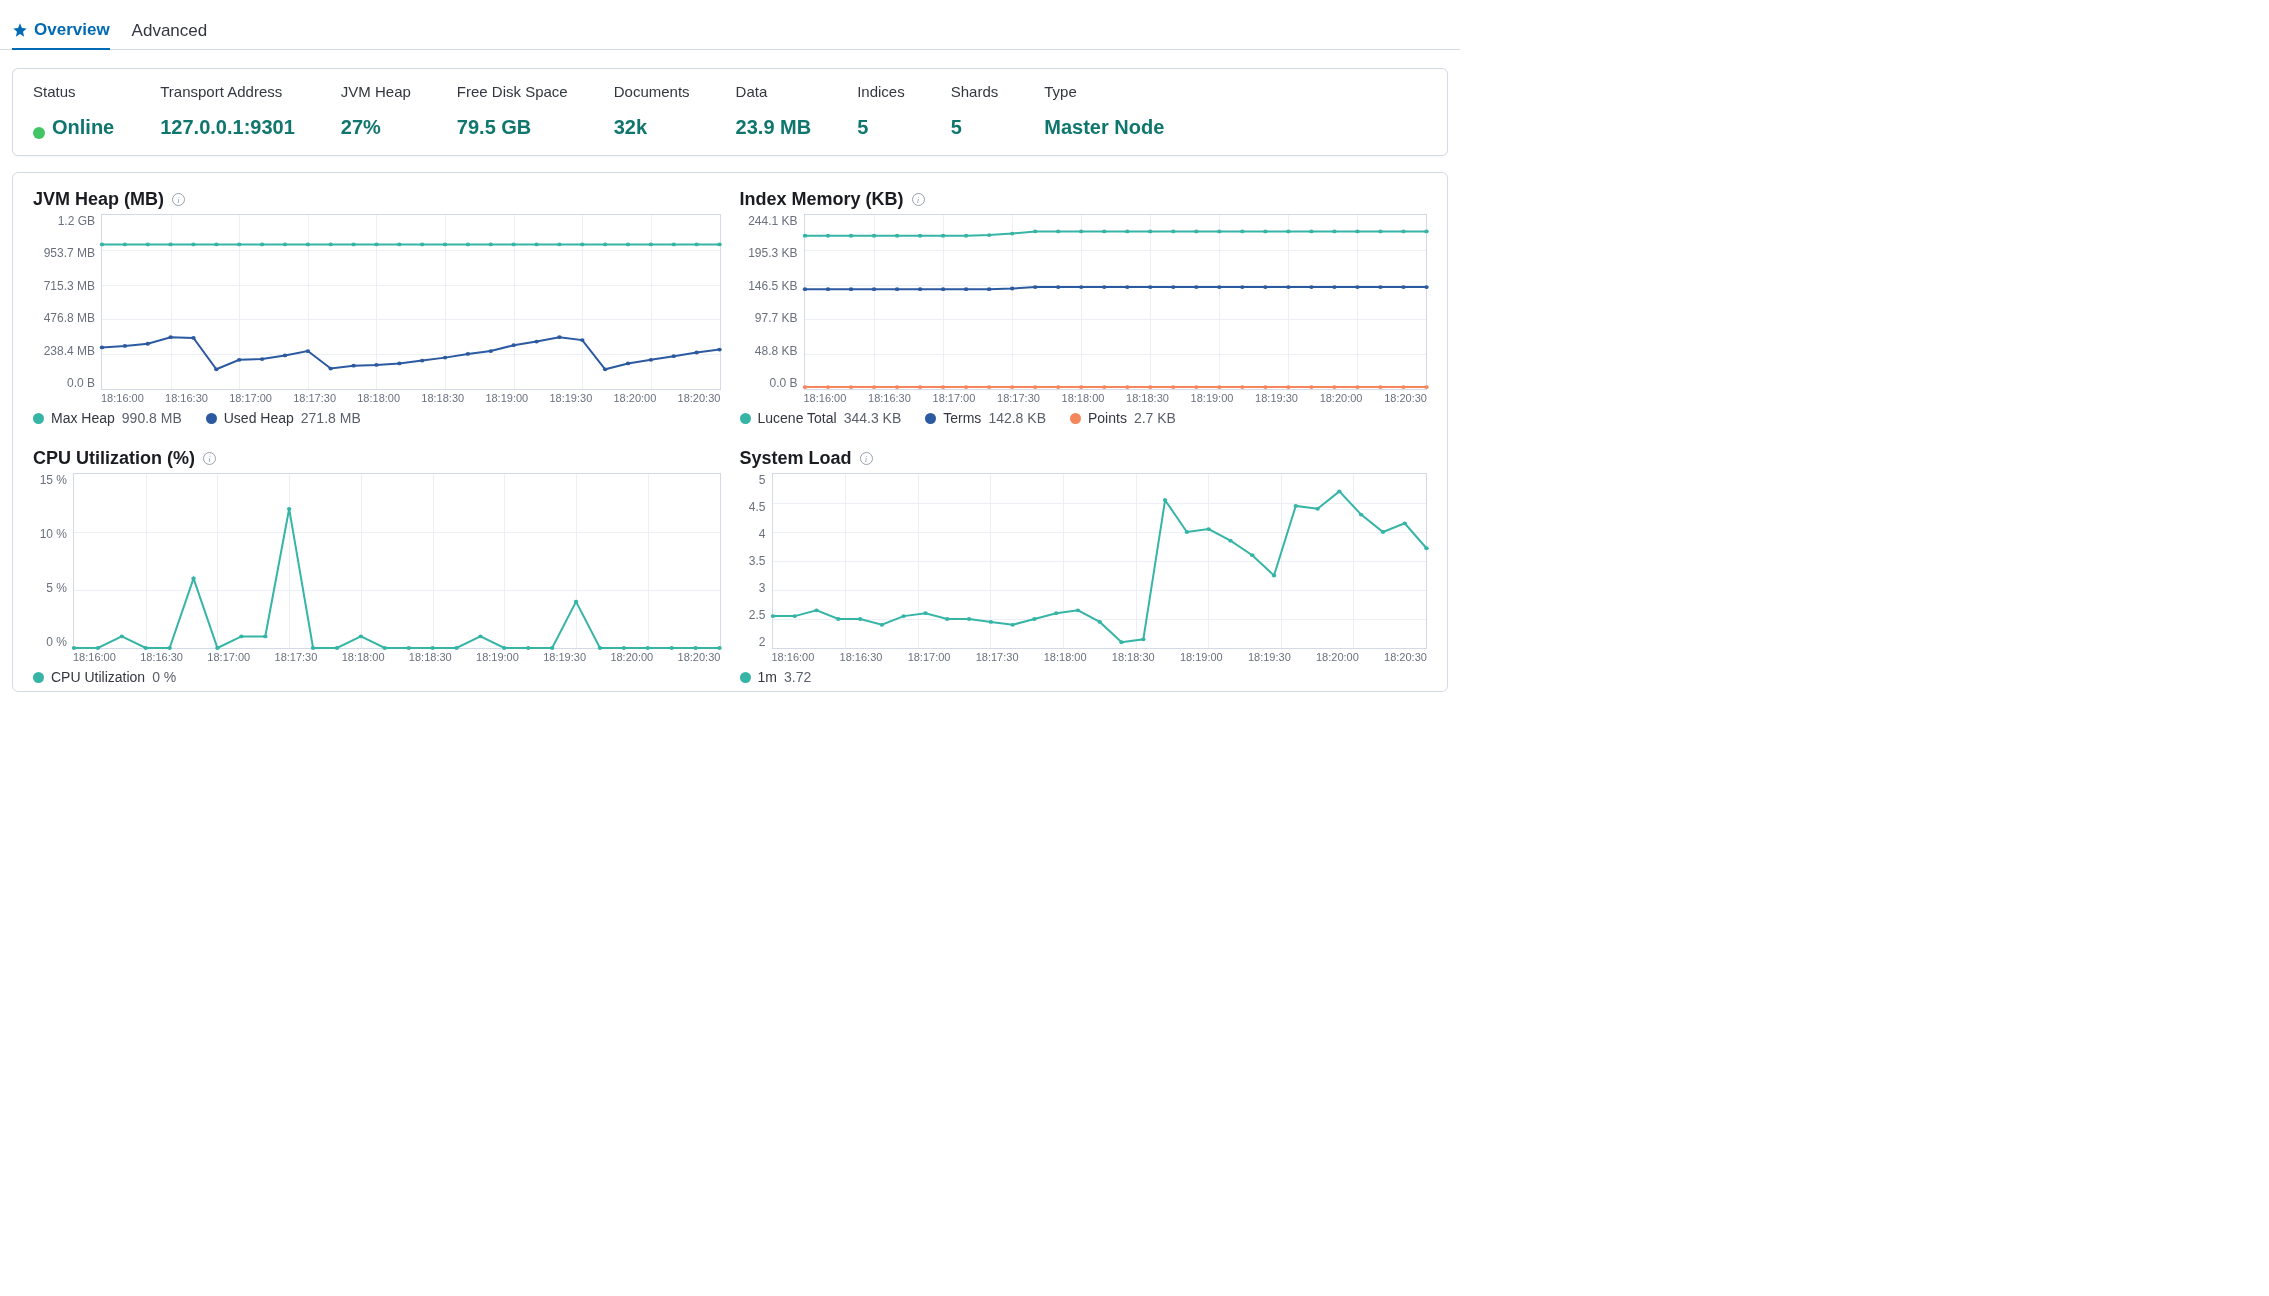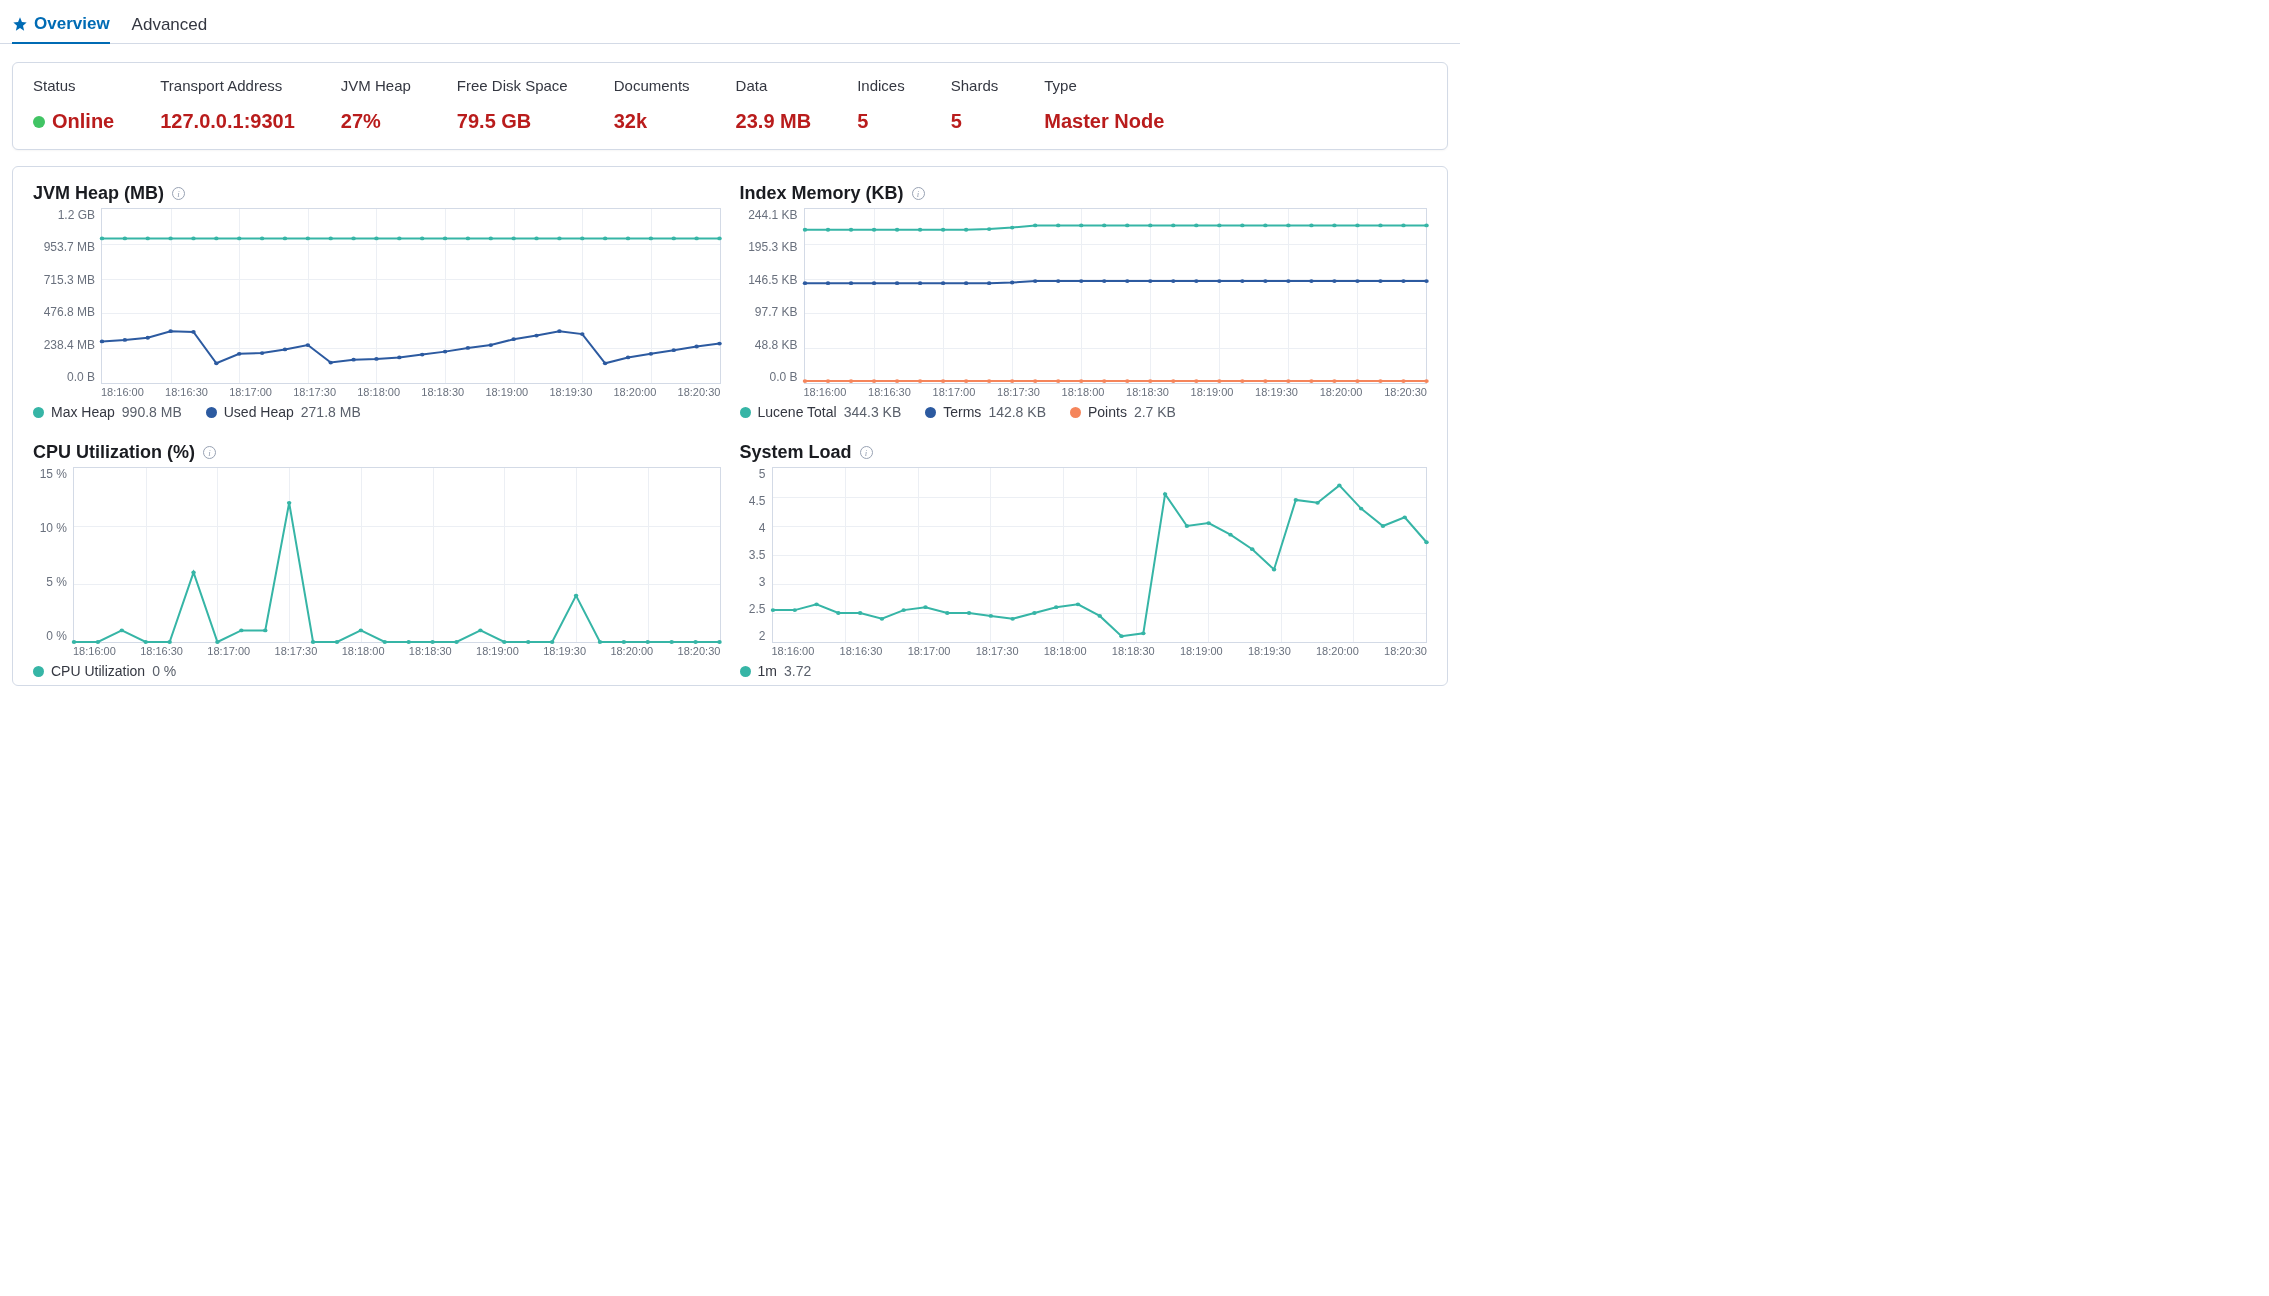--- a/index.html
+++ b/index.html
@@ -1,25 +1,25 @@
 <!DOCTYPE html>
 <html><head>
 <meta charset="utf-8">
 <style>
   * { box-sizing: border-box; margin: 0; padding: 0; }
   body { font-family: -apple-system, BlinkMacSystemFont, "Segoe UI", Helvetica, Arial, sans-serif; background: #fff; color: #343741; font-size: 14px; }
   .page { width: 1460px; }
   .tabs { display: flex; gap: 22px; padding: 0 12px; border-bottom: 1px solid #d3dae6; }
-  .tab { display: flex; align-items: center; gap: 6px; padding: 14px 0 8px; font-size: 17px; color: #343741; cursor: pointer; }
+  .tab { display: flex; align-items: center; gap: 6px; padding: 20px 0 8px; font-size: 17px; color: #343741; cursor: pointer; }
   .tab.active { color: #006bb4; border-bottom: 2px solid #006bb4; margin-bottom: -1px; font-weight: 600; }
   .star-icon { width: 16px; height: 16px; fill: #006bb4; }
   .stat-panel { margin: 18px 12px 0; border: 1px solid #d3dae6; border-radius: 6px; background: #fff; padding: 14px 20px 16px; display: flex; gap: 46px; box-shadow: 0 1px 2px rgba(0,0,0,0.04); }
   .stat-block { display: flex; flex-direction: column; gap: 16px; }
   .stat-label { font-size: 15px; color: #343741; }
-  .stat-value { font-size: 20px; font-weight: 700; color: #b91c1c; display:flex; align-items:center; gap:7px; }
+  .stat-value { font-size: 20px; font-weight: 700; color: #0f766e; display:flex; align-items:flex-end; gap:7px; }
   .dot-green { width: 12px; height: 12px; border-radius: 50%; background: #41c464; display:inline-block; }
   .charts-panel { margin: 16px 12px 0; border: 1px solid #d3dae6; border-radius: 6px; padding: 16px 20px 6px; display: grid; grid-template-columns: 1fr 1fr; gap: 22px 19px; }
   .chart-card { display: flex; flex-direction: column; }
   .chart-title-row { display:flex; align-items:center; gap:8px; margin-bottom: 4px; }
   .chart-title { font-size: 18px; font-weight: 700; color: #1a1c21; }
   .info-icon { width: 13px; height: 13px; border: 1px solid #98a2b3; border-radius: 50%; display:inline-flex; align-items:center; justify-content:center; font-size: 9px; color:#98a2b3; font-style: italic; font-family: Georgia, serif; }
   .plot-area { position: relative; height: 176px; display:flex; }
   .ylabels { display:flex; flex-direction:column; justify-content:space-between; align-items:flex-end; padding-right:6px; font-size:12px; color:#69707d; }
   .grid-box { flex:1; position:relative; border:1px solid #d3dae6; }
   .gridline-h { position:absolute; left:0; right:0; border-top:1px solid #eceff4; }

